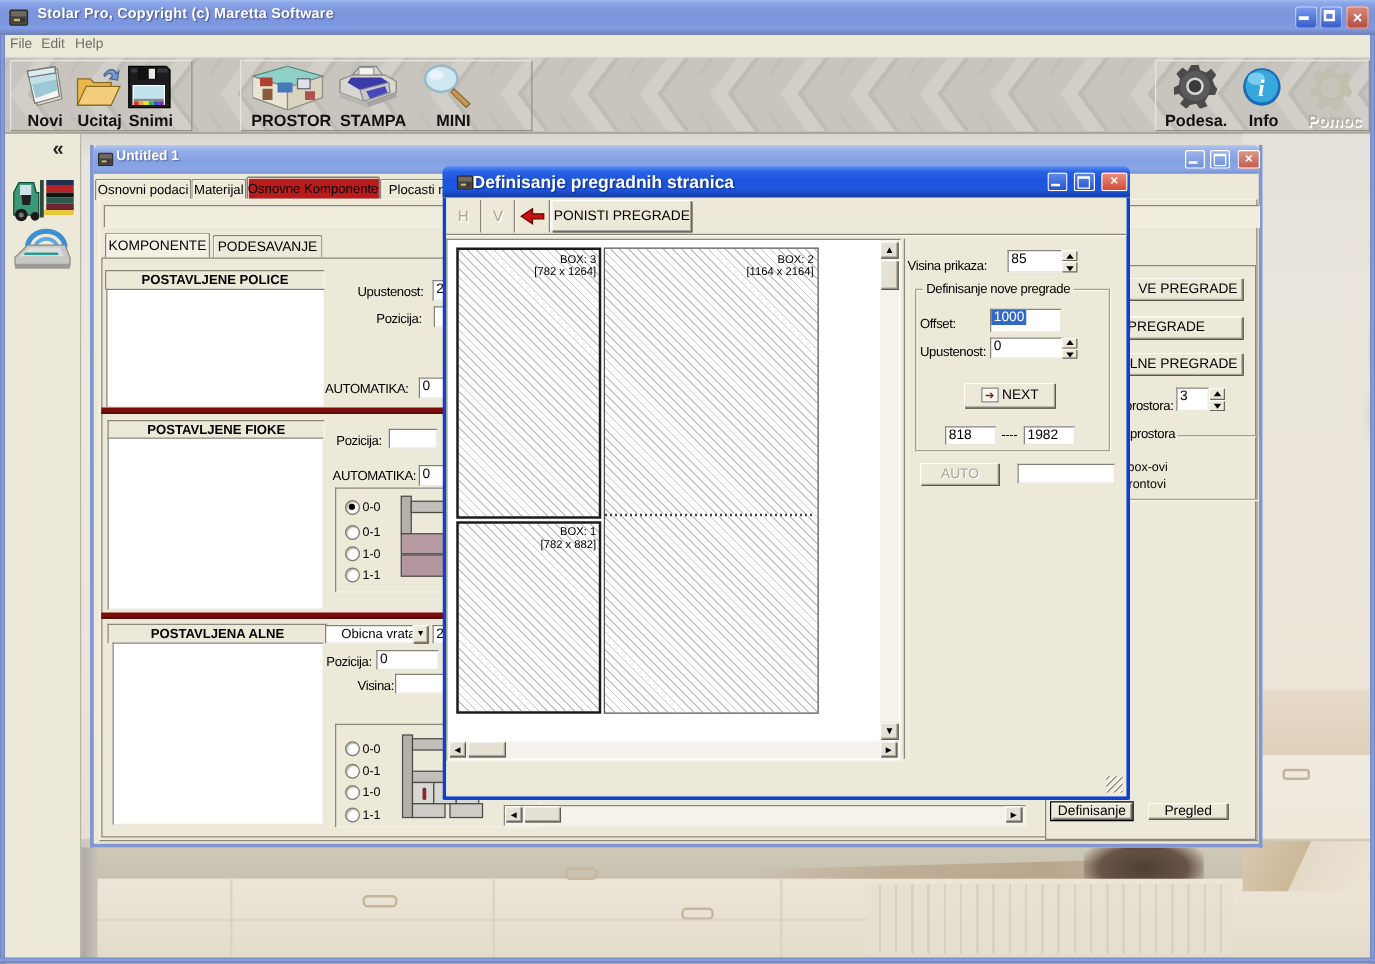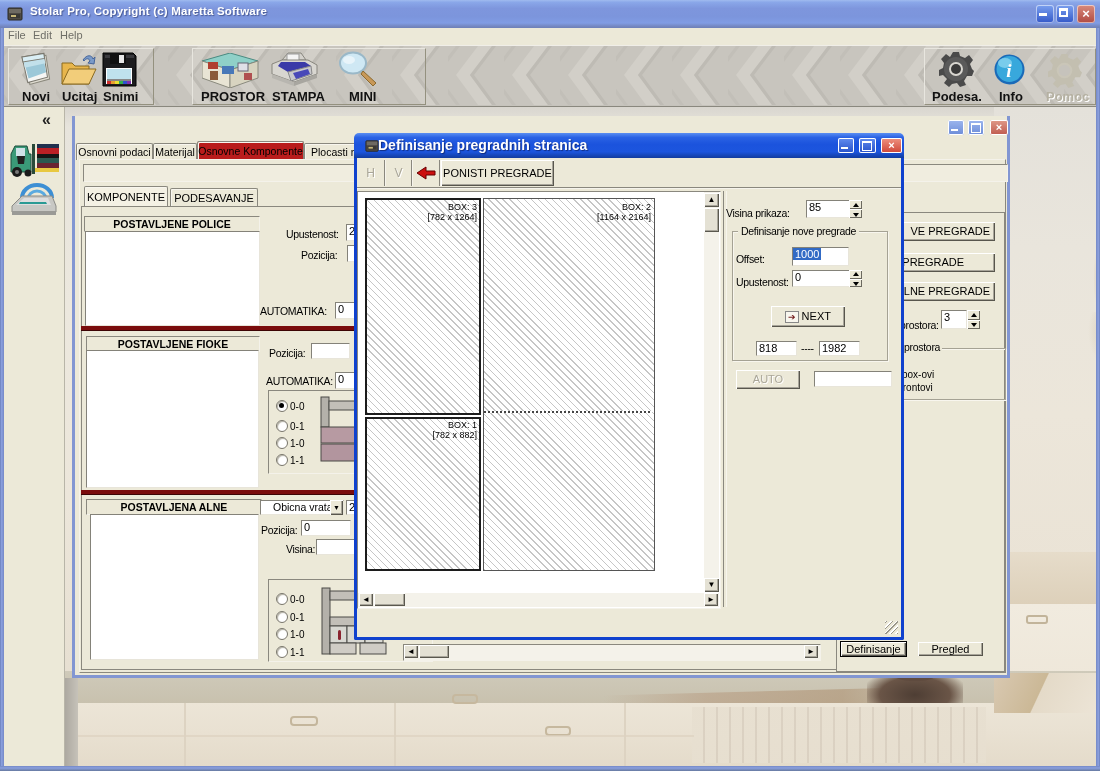--- a/index.html
+++ b/index.html
@@ -236,20 +236,29 @@
     <path d="M14,18 A15 13 0 0 1 44,18" fill="none" stroke="#3d8fd4" stroke-width="4"></path>
     <path d="M20,19 A9 8 0 0 1 38,19" fill="none" stroke="#5aaae0" stroke-width="3"></path>
     <path d="M4,26 L14,16 L44,16 L48,26 L48,32 L4,32 Z" fill="#c8c8c4" stroke="#8a8a86" stroke-width="1"></path>
     <path d="M8,25 L16,18 L40,18 L43,25 Z" fill="#dedede"></path>
     <path d="M12,22 L38,22 L39,24 L11,24 Z" fill="#2a9a94"></path>
     <rect x="4" y="31" width="44" height="4" fill="#9a9a96"></rect>
   </svg>
 </div>
 
 <div class="abs" id="child">
+  <div class="abs" id="childtitle">
+      <svg class="abs" style="left:3px;top:5px;" width="13" height="13" viewBox="0 0 16 16">
+        <rect x="1" y="2" width="14" height="12" rx="1" fill="#4e4a44" stroke="#2a2824"></rect>
+        <rect x="2" y="3" width="12" height="4" fill="#6e6a62"></rect>
+        <rect x="3" y="8" width="10" height="4" fill="#3a3834"></rect>
+        <rect x="4" y="9" width="5" height="2" fill="#c8b878"></rect>
+      </svg>
+      <div class="cap">Untitled 1</div>
+    </div>
 
   <div class="abs" style="left:873px;top:4px;width:16px;height:15px;border-radius:2px;background:linear-gradient(#9db6ee,#6c8cd8);box-shadow:inset 0 0 0 1px #fff;">
       <span style="position:absolute;left:3px;top:9px;width:7px;height:2px;background:#fff;"></span>
     </div>
   <div class="abs" style="left:893px;top:4px;width:16px;height:15px;border-radius:2px;background:linear-gradient(#9db6ee,#6c8cd8);box-shadow:inset 0 0 0 1px #fff;">
       <span style="position:absolute;left:3px;top:3px;width:8px;height:7px;border:1px solid #fff;border-top-width:2px;"></span>
     </div>
   <div class="abs" style="left:915px;top:4px;width:18px;height:15px;border-radius:2px;background:linear-gradient(#e09a8a,#bf5a4e);box-shadow:inset 0 0 0 1px #fff;color:#fff;text-align:center;font-size:11px;font-weight:bold;line-height:15px;">×</div>
 
   <div class="tab" style="left:1px;top:27px;width:75px;height:16px;line-height:16px;font-size:10.5px;">Osnovni podaci</div>

